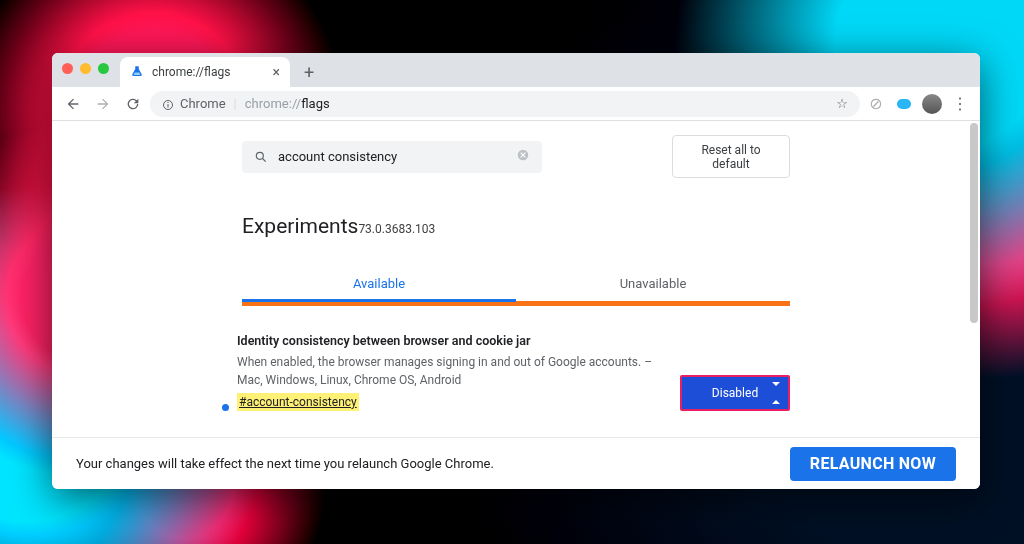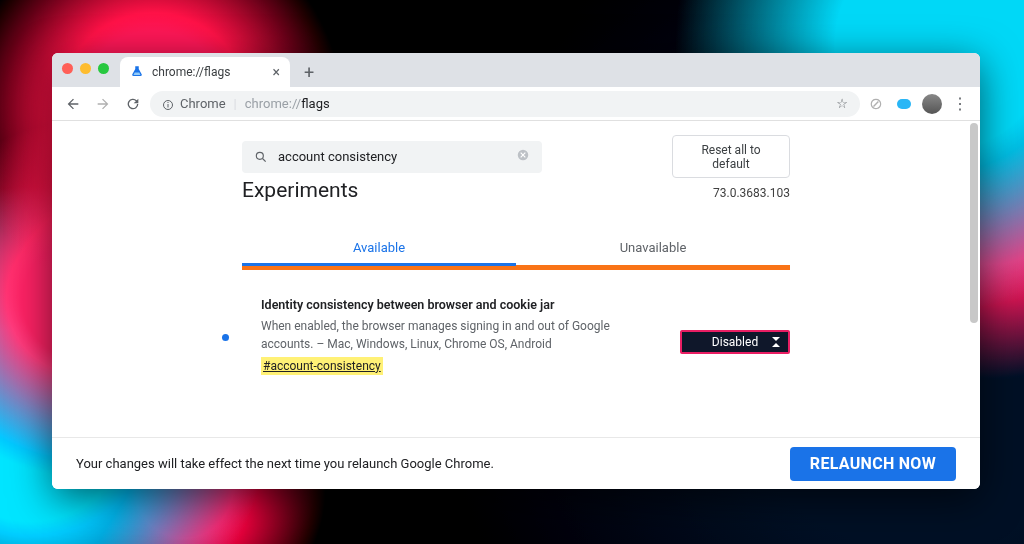--- a/index.html
+++ b/index.html
@@ -34,35 +34,35 @@
   .tbicon{width:24px;height:24px;display:flex;align-items:center;justify-content:center;color:#5f6368;cursor:pointer}
   .star{color:#5f6368}
   .avatar{width:20px;height:20px;border-radius:50%;background:linear-gradient(#888,#555);}
   .content{flex:1;overflow:auto;position:relative;display:flex;flex-direction:column}
   .page{flex:1;padding:0 190px 0 190px}
   .searchrow{display:flex;align-items:center;gap:130px;padding-top:14px}
   .searchbox{flex:0 0 300px;height:32px;background:#f1f3f4;border-radius:4px;display:flex;align-items:center;padding:0 12px;gap:10px;color:#5f6368}
   .searchbox input{flex:1;border:none;background:transparent;outline:none;font-size:13px;color:#202124}
   .searchbox .clear{color:#9aa0a6;cursor:pointer}
   .resetbtn{height:43px;padding:0 12px;border:1px solid #dadce0;background:#fff;border-radius:4px;font-size:12px;color:#3c4043;cursor:pointer}
-  .headrow{display:flex;align-items:baseline;justify-content:space-between;}
+  .headrow{display:flex;align-items:baseline;margin-top:36px}
   .headrow h1{font-size:21px;font-weight:400;color:#202124}
   .ver{font-size:12px;color:#404040}
   .tabs{display:flex;margin-top:28px;border-bottom:5px solid #f97316}
   .tabitem{flex:1;text-align:center;padding:10px 0;font-size:13px;color:#5f6368;cursor:pointer;position:relative}
   .tabitem.active{color:#1a73e8}
   .tabitem.active::after{content:"";position:absolute;left:0;right:0;bottom:-1px;height:3px;background:#1a73e8}
-  .flag{display:flex;gap:32px;margin-top:26px;align-items:center;margin-left:-20px}
+  .flag{display:flex;gap:8px;margin-top:26px;align-items:flex-end;margin-left:-20px}
   .dot{width:7px;height:7px;border-radius:50%;background:#1a73e8;margin-top:5px;flex-shrink:0}
   .flagtext{flex:1;font-size:12px;line-height:1.5}
   .flagtext .ft{font-weight:600;color:#202124;font-size:12.5px}
   .flagtext .fd{color:#5f6368;margin-top:2px}
   .flagtext .fh{display:inline-block;background:#fff176;color:#202124;margin-top:4px;text-decoration:underline;padding:0 2px}
   .ddwrap{flex-shrink:0;margin-top:14px}
-  .dd{width:110px;height:24px;background:#0f172a;border:2px solid #e91e63;color:#fff;font-size:12px;border-radius:2px;display:flex;align-items:center;justify-content:center;position:relative;cursor:pointer}
+  .dd{width:110px;height:36px;background:#1d4ed8;border:2px solid #e91e63;color:#fff;font-size:12px;border-radius:2px;display:flex;align-items:center;justify-content:center;position:relative;cursor:pointer}
   .dd::after{content:"";position:absolute;right:8px;width:0;height:0;border-left:4px solid transparent;border-right:4px solid transparent;border-top:4px solid #fff;top:5px}
   .dd::before{content:"";position:absolute;right:8px;width:0;height:0;border-left:4px solid transparent;border-right:4px solid transparent;border-bottom:4px solid #fff;bottom:5px}
   .footer{height:52px;border-top:1px solid #e8e8e8;display:flex;align-items:center;justify-content:space-between;padding:0 24px;background:#fff}
   .footer .msg{font-size:13px;color:#202124}
   .relaunch{height:34px;padding:0 20px;background:#1a73e8;color:#fff;border:none;border-radius:4px;font-size:16px;font-weight:700;letter-spacing:.3px;cursor:pointer}
   .scrollbar{position:absolute;right:2px;top:2px;width:8px;height:200px;background:#c8c8c8;border-radius:4px}
   .clouds{width:14px;height:10px;background:#29b6f6;border-radius:5px;position:relative}
 </style>
 </head>
 <body>

